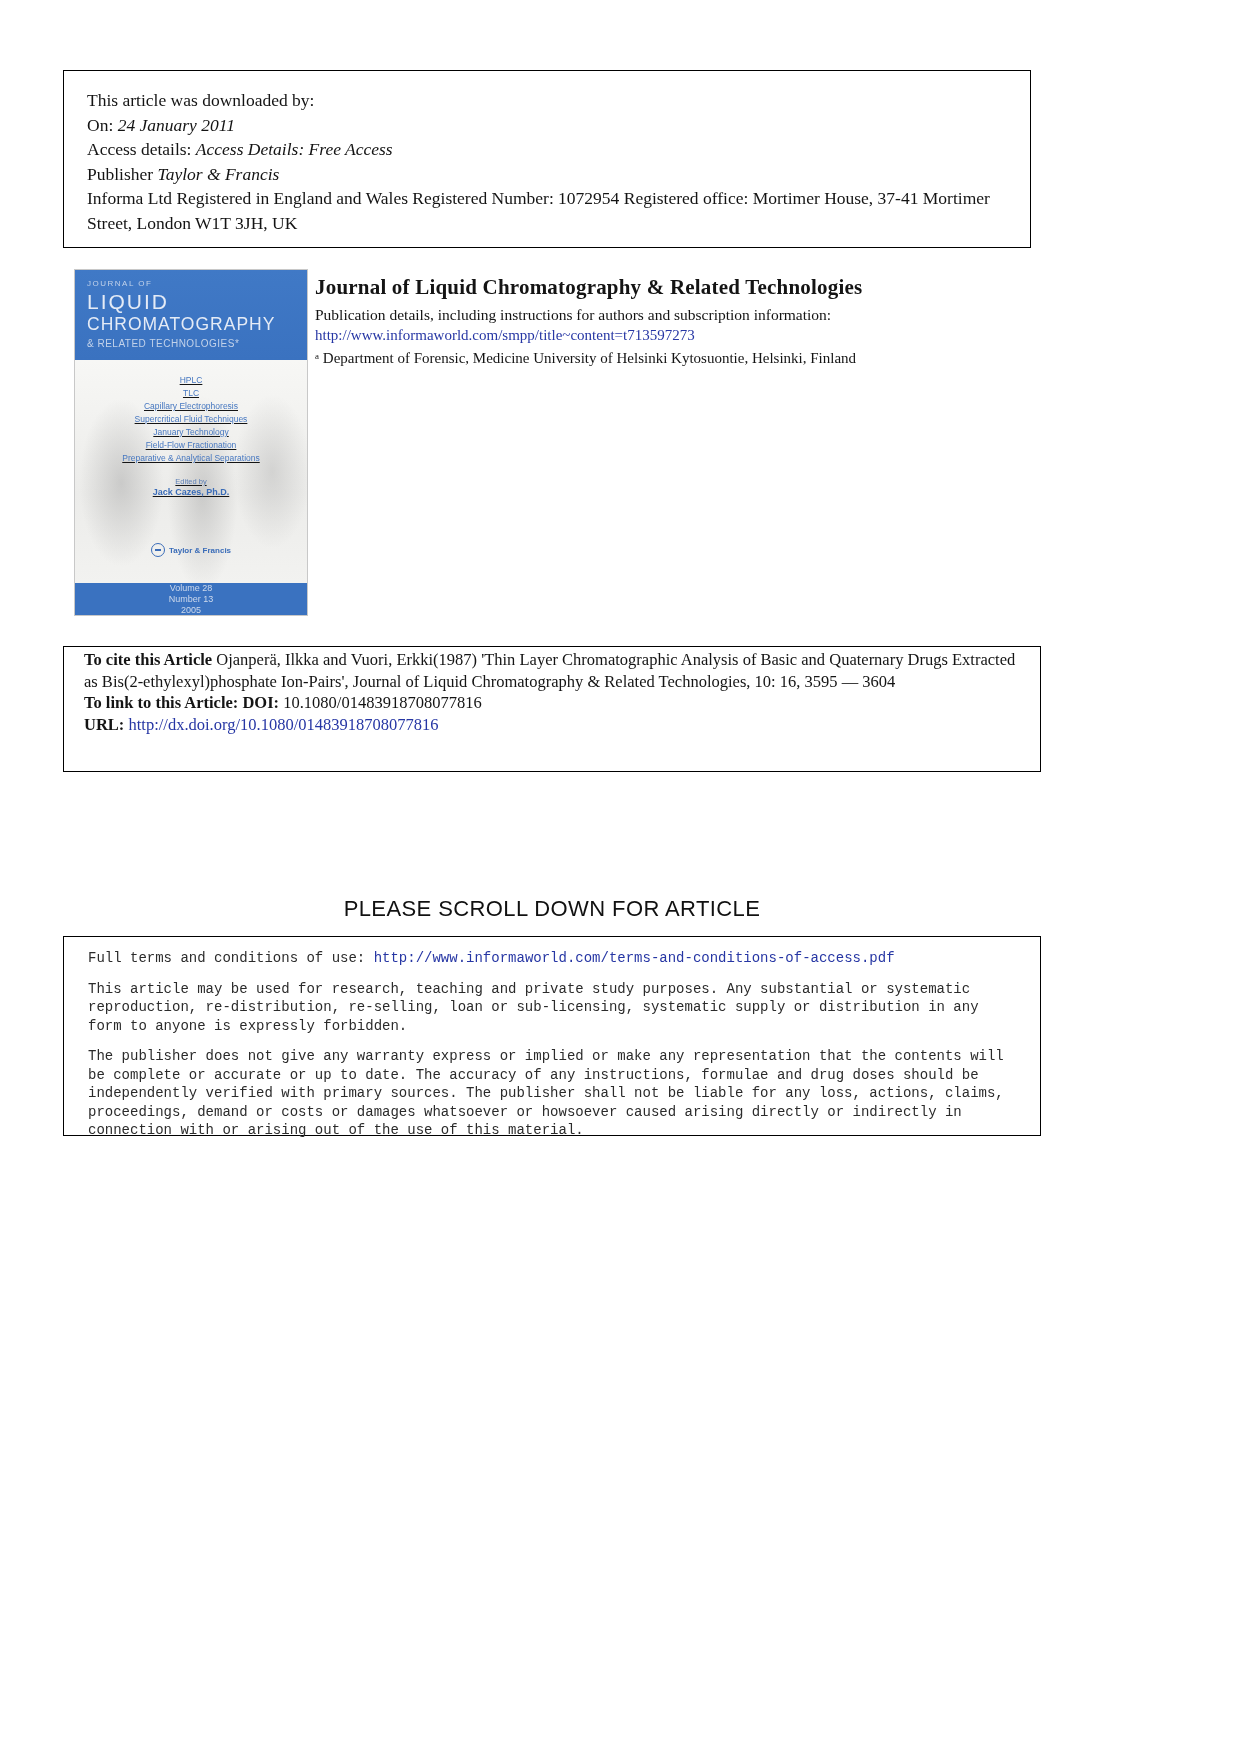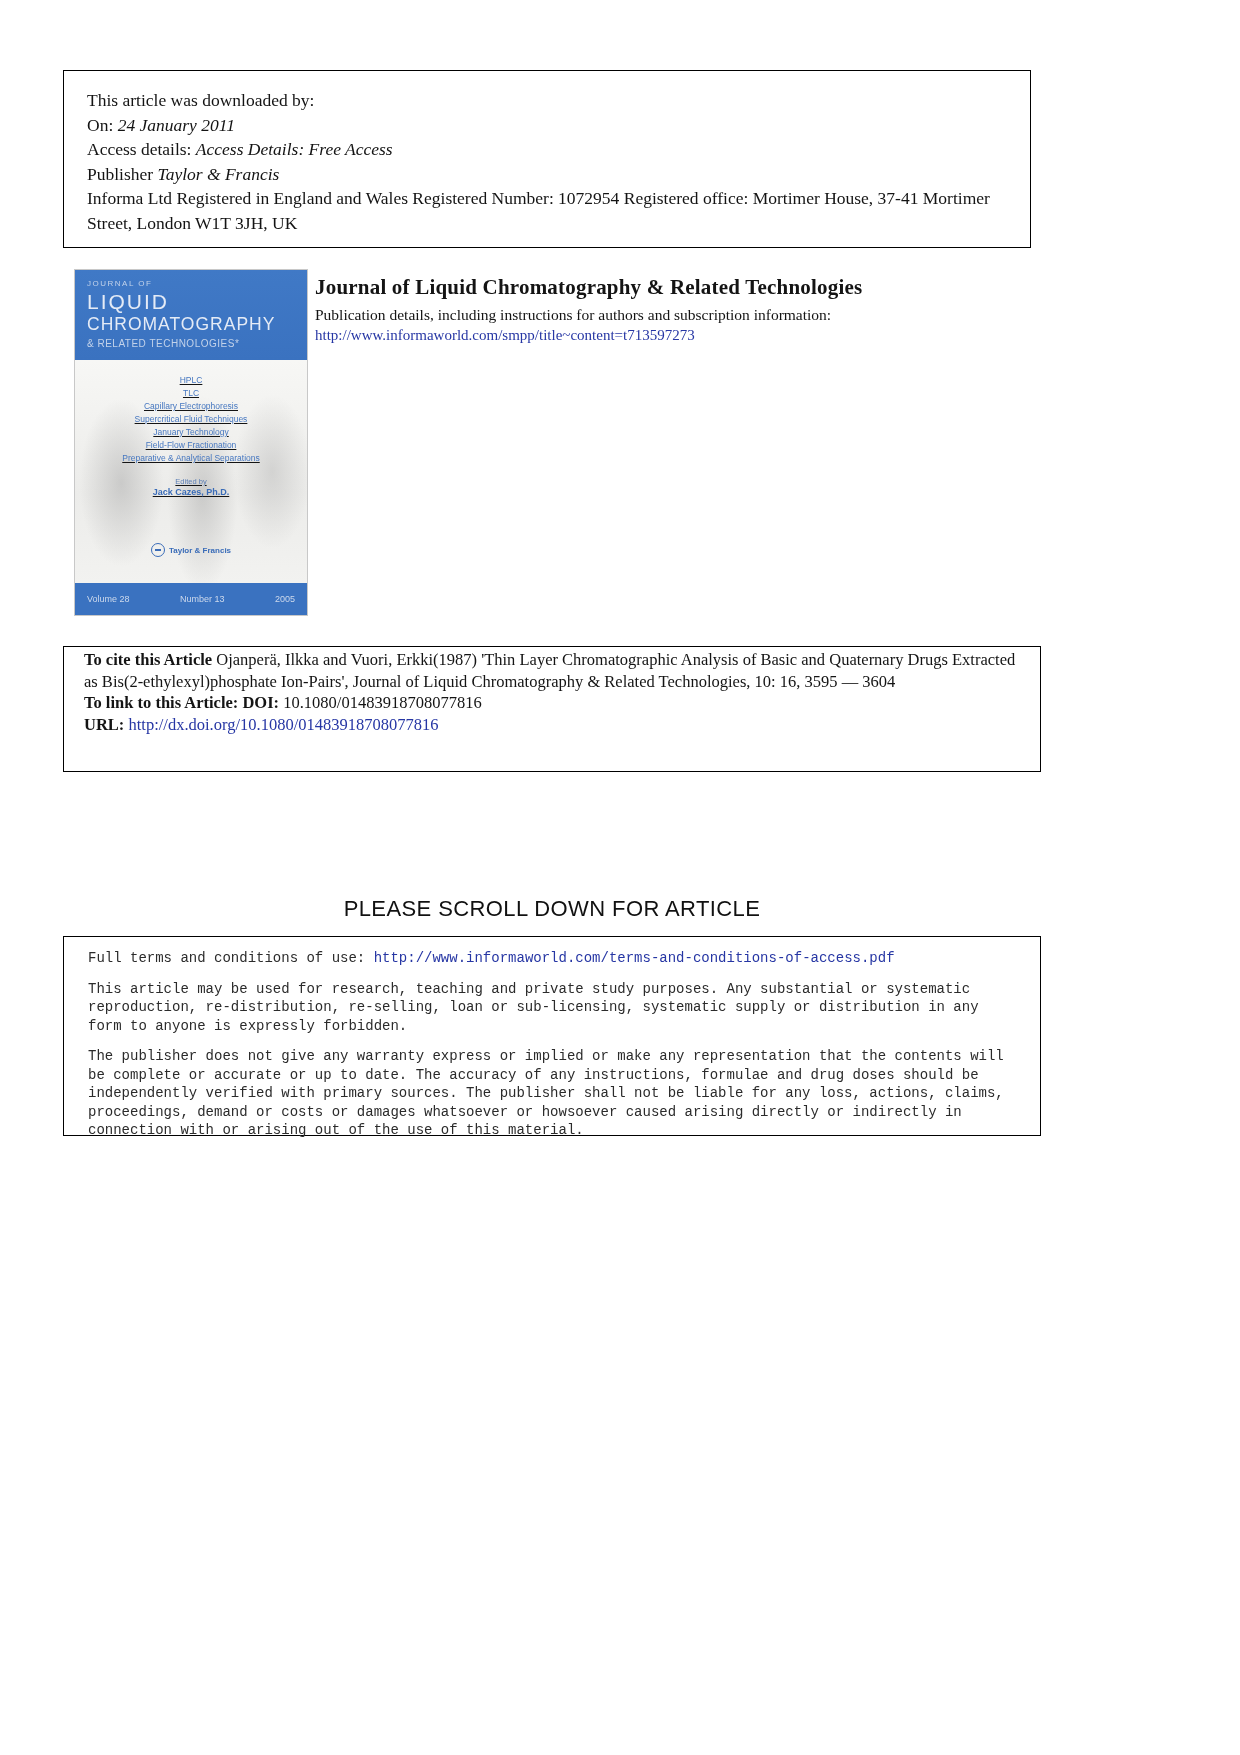--- a/index.html
+++ b/index.html
@@ -89,20 +89,21 @@
   .cover-footer {
     height: 32px;
     background: #3a72c0;
     display: flex;
     align-items: center;
     justify-content: space-between;
     padding: 0 12px;
     font-family: "Liberation Sans", sans-serif;
     font-size: 9px;
     color: #cdd9ec;
+    flex-direction: column;
   }
   
   .head-col {
     position: absolute;
     left: 315px; top: 275px;
     width: 700px;
   }
   .journal-title {
     font-size: 21px;
     font-weight: bold;
@@ -199,20 +200,21 @@
       <span>Volume 28</span>
       <span>Number 13</span>
       <span>2005</span>
     </div>
   </div>
 
   <div class="head-col">
     <div class="journal-title">Journal of Liquid Chromatography &amp; Related Technologies</div>
     <div class="pub-details">Publication details, including instructions for authors and subscription information:</div>
     <a class="link pub-link">http://www.informaworld.com/smpp/title~content=t713597273</a>
+    <div class="affiliation">ᵃ Department of Forensic, Medicine University of Helsinki Kytosuontie, Helsinki, Finland</div>
   </div>
 
   <div class="box cite-box">
     <div><b>To cite this Article </b><span>Ojanperä, Ilkka and Vuori, Erkki(1987) 'Thin Layer Chromatographic Analysis of Basic and Quaternary Drugs Extracted as Bis(2-ethylexyl)phosphate Ion-Pairs', Journal of Liquid Chromatography &amp; Related Technologies, 10: 16, 3595 — 3604</span></div>
     <div class="cite-row"><b>To link to this Article: DOI: </b><span>10.1080/01483918708077816</span></div>
     <div class="cite-row"><b>URL: </b><a class="link">http://dx.doi.org/10.1080/01483918708077816</a></div>
   </div>
 
   <div class="scroll-notice">PLEASE SCROLL DOWN FOR ARTICLE</div>
 

